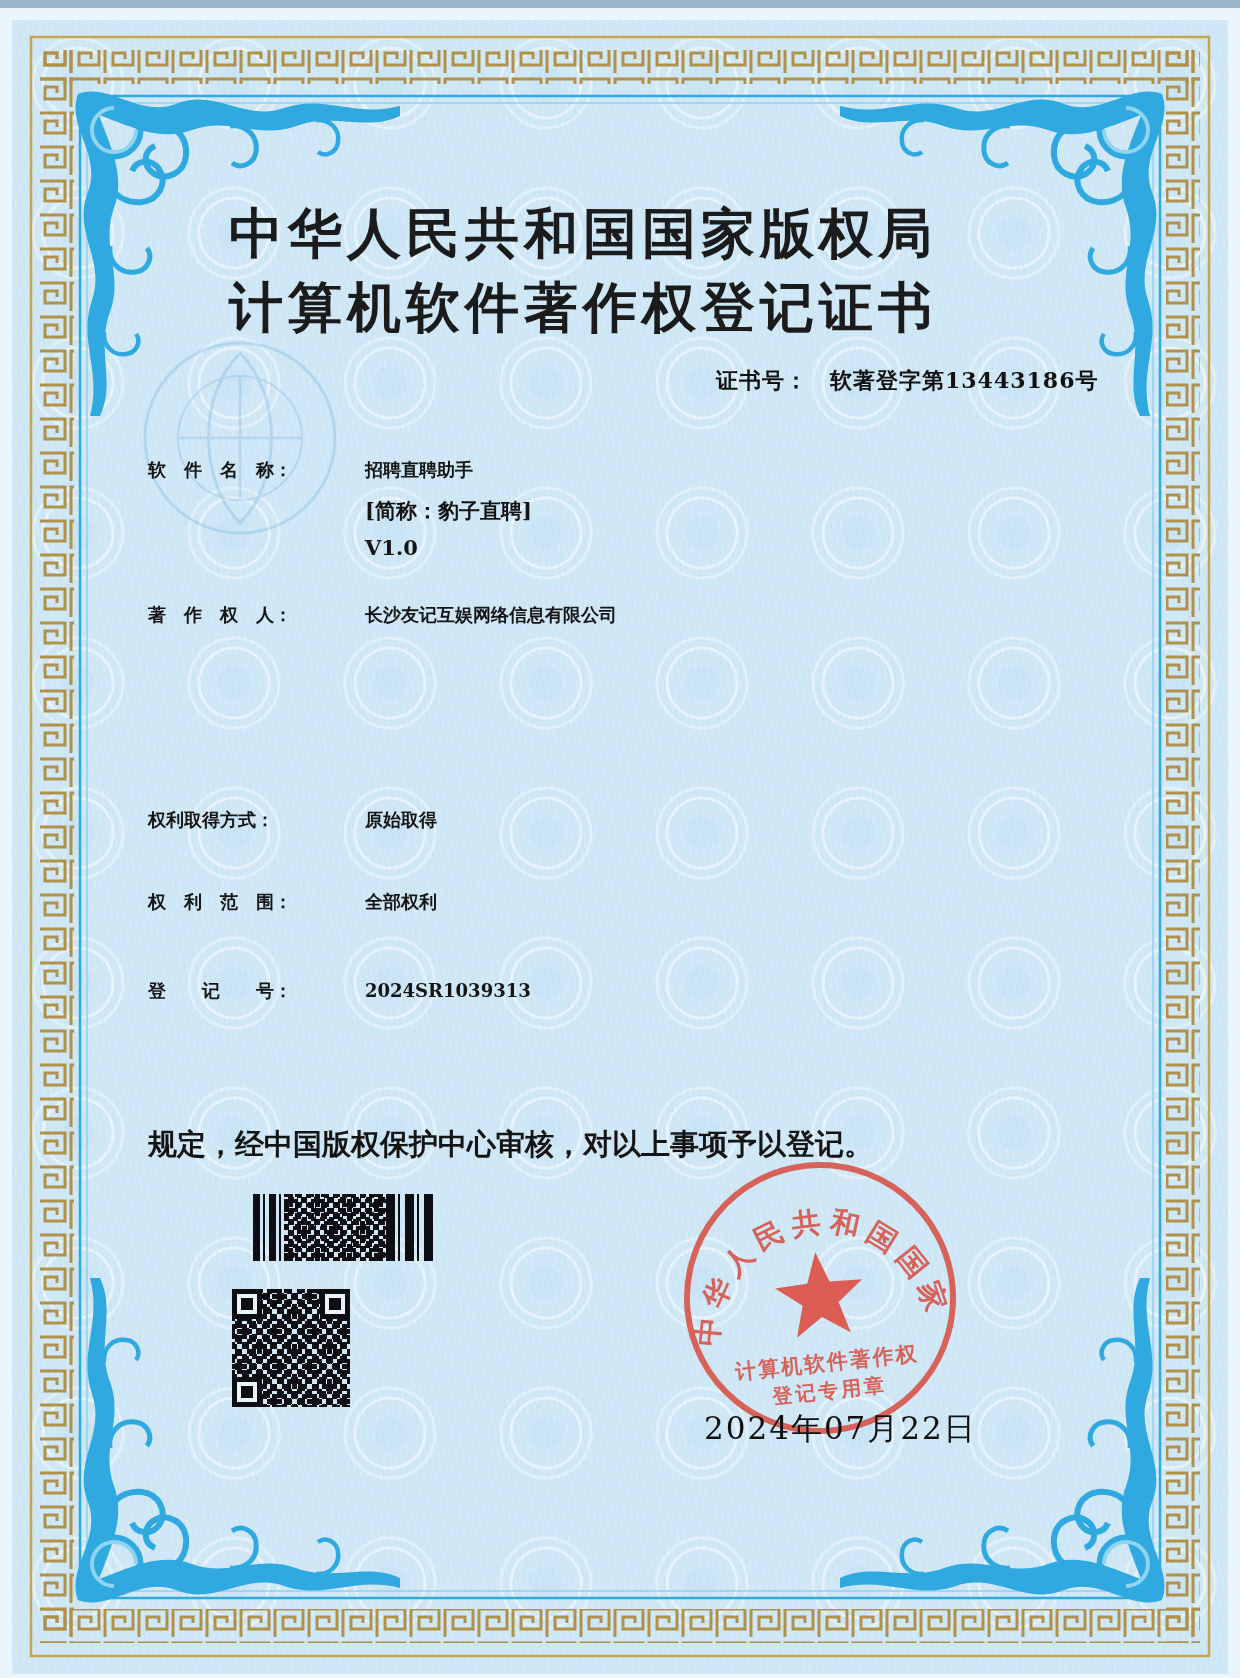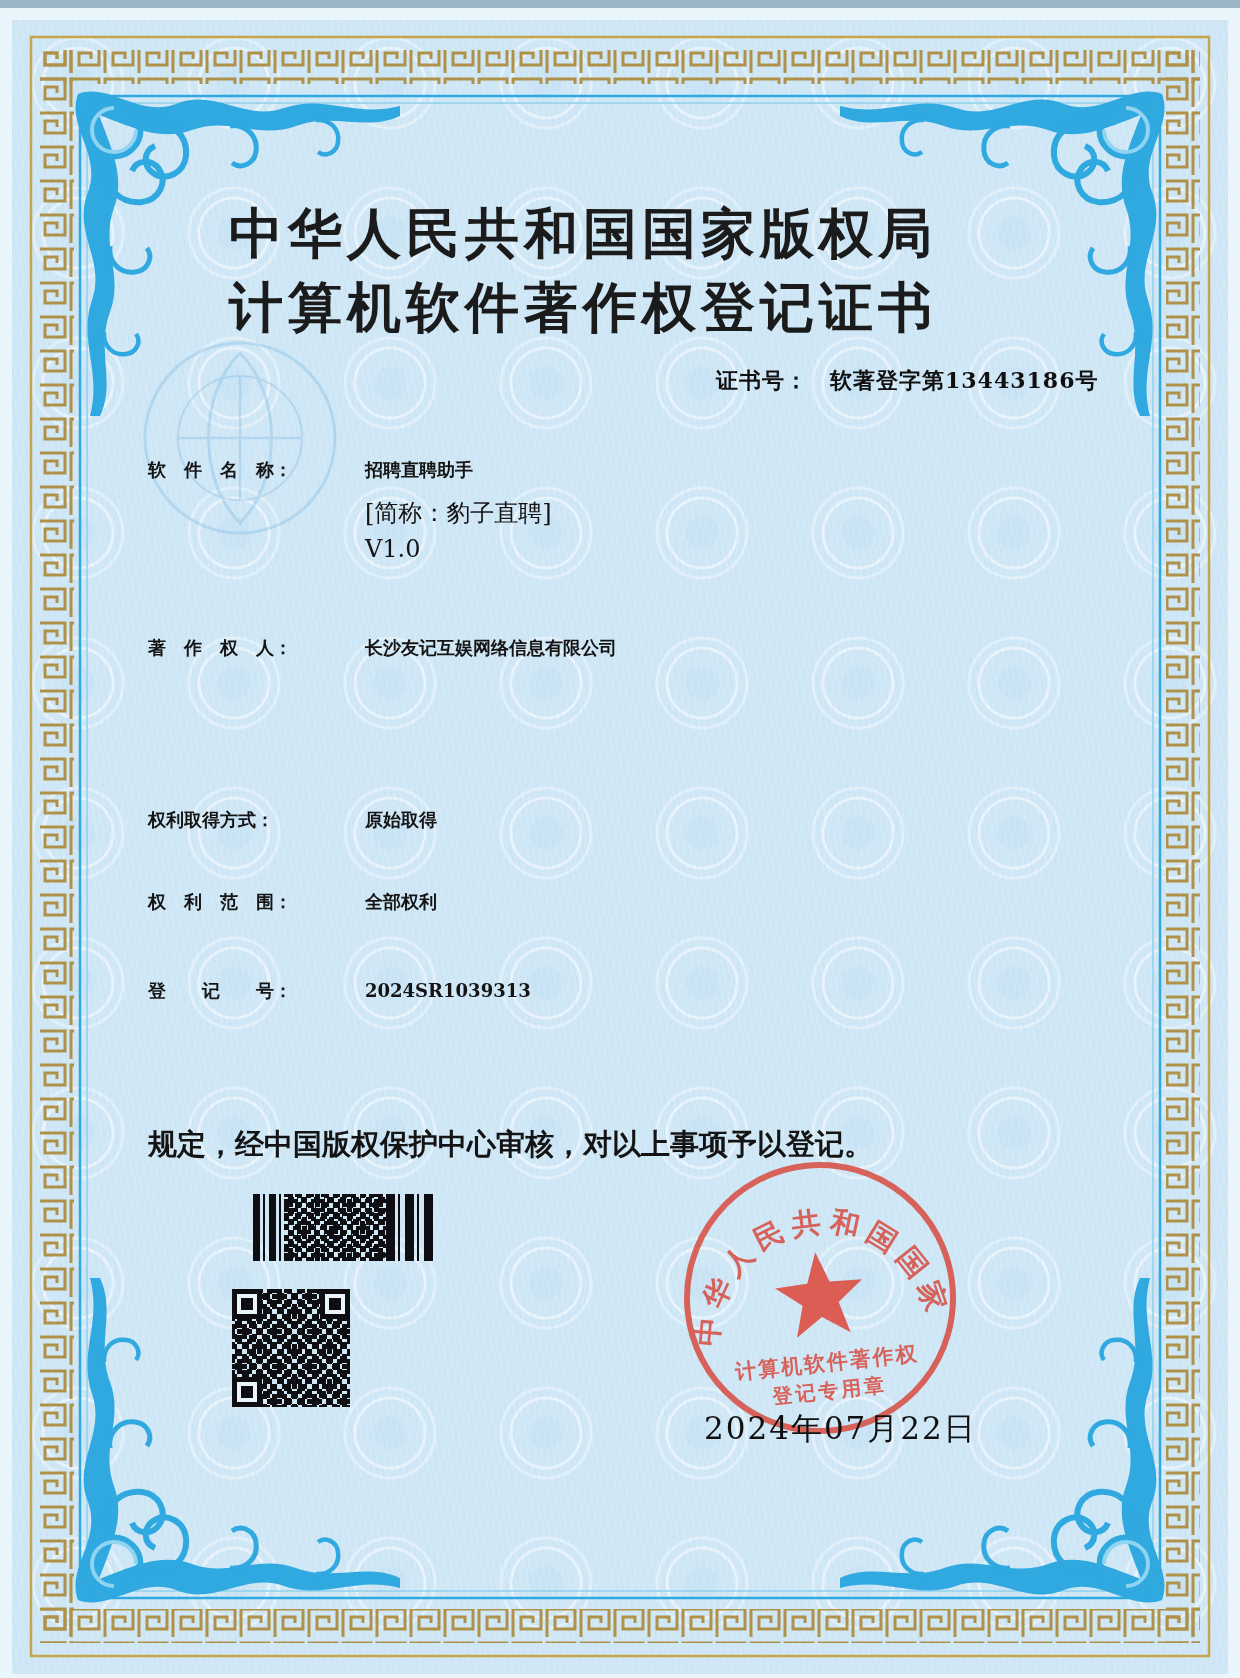--- a/index.html
+++ b/index.html
@@ -18,21 +18,21 @@
   .frame-svg{position:absolute;left:0;top:0;z-index:2;pointer-events:none;}
 
   .title{position:absolute;top:188px;left:0;right:74px;text-align:center;color:#1b1b1b;
          font-weight:900;font-size:54px;letter-spacing:5px;line-height:74px;z-index:5;}
   .certno{position:absolute;left:716px;top:358px;font-size:22px;font-weight:700;color:#101010;
           letter-spacing:1px;z-index:5;white-space:nowrap;}
   .certno .gap{display:inline-block;width:22px;}
 
   .row{position:absolute;left:148px;font-size:18px;font-weight:700;color:#141414;white-space:nowrap;z-index:5;}
   .row .lbl{display:inline-block;width:217px;}
-  .subline{position:absolute;left:365px;font-size:24px;font-weight:400;color:#141414;z-index:5;white-space:nowrap;}
+  .subline{position:absolute;left:365px;font-size:21px;font-weight:700;color:#141414;z-index:5;white-space:nowrap;}
 
   .statement{position:absolute;left:148px;width:900px;font-size:29px;font-weight:700;color:#141414;z-index:5;white-space:nowrap;}
 
   .barcode{position:absolute;left:253px;top:1186px;width:180px;height:67px;display:flex;z-index:5;}
   .bc-left{width:17%;height:100%;
     background:repeating-linear-gradient(90deg,#0d0d12 0 7px,rgba(0,0,0,0) 7px 10px,#0d0d12 10px 12px,rgba(0,0,0,0) 12px 16px);}
   .bc-mid{width:57%;height:100%;
     background:
       repeating-conic-gradient(#0d0d12 0 25%, rgba(0,0,0,0) 0 50%) 0 0/9px 9px,
       repeating-conic-gradient(rgba(0,0,0,0) 0 25%, #0d0d12 0 50%) 4px 3px/13px 11px;}
@@ -109,21 +109,21 @@
   <div class="certno">
     <span>证书号：</span><span class="gap"></span><span>软著登字第13443186号</span>
   </div>
 
   <div class="row" style="top:450px">
     <span class="lbl">软　件　名　称：</span><span class="val">招聘直聘助手</span>
   </div>
   <div class="subline" style="top:489px">[简称：豹子直聘]</div>
   <div class="subline" style="top:527px">V1.0</div>
 
-  <div class="row" style="top:628px">
+  <div class="row" style="top:595px">
     <span class="lbl">著　作　权　人：</span><span class="val">长沙友记互娱网络信息有限公司</span>
   </div>
 
   <div class="row" style="top:882px">
     <span class="lbl">权　利　范　围：</span><span class="val">全部权利</span>
   </div>
 
   <div class="row" style="top:800px">
     <span class="lbl">权利取得方式：</span><span class="val">原始取得</span>
   </div>

